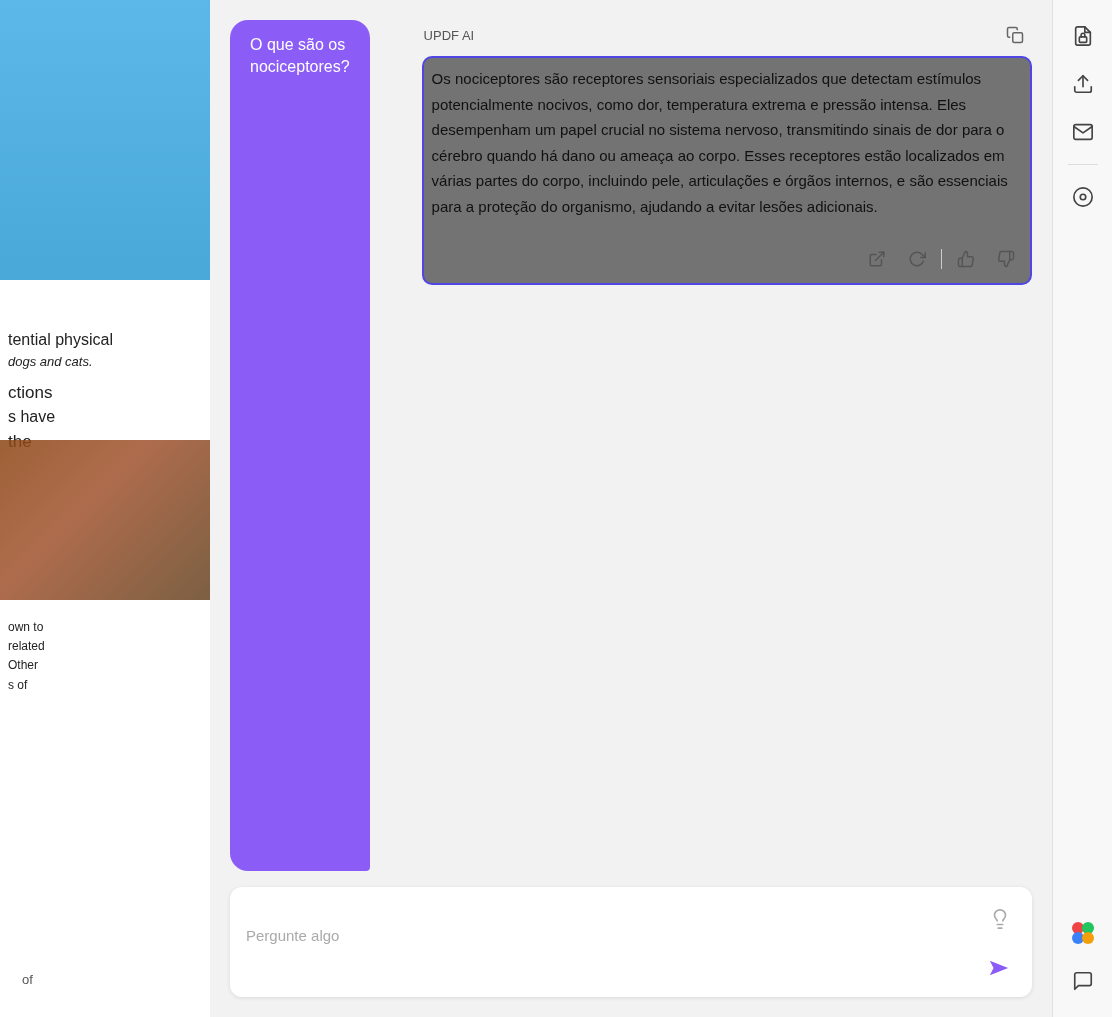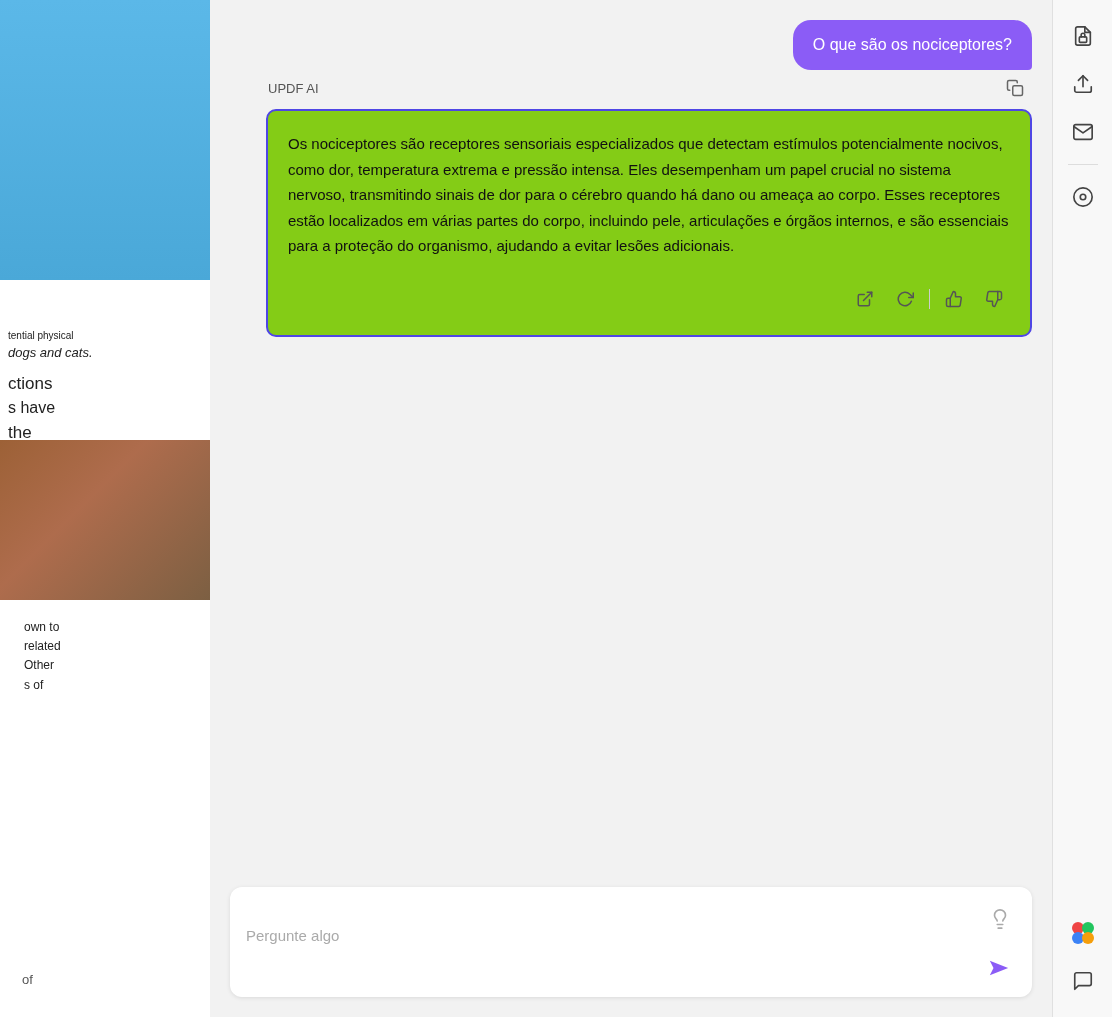--- a/index.html
+++ b/index.html
@@ -53,21 +53,21 @@
       left: 0;
       top: 440px;
       width: 100%;
       height: 160px;
       background: linear-gradient(135deg, #8b4513 0%, #a0522d 40%, #654321 100%);
       opacity: 0.85;
     }
 
     .pdf-bottom-text {
       position: absolute;
-      left: 16px;
+      left: 0;
       top: 610px;
       width: 100%;
       padding: 8px;
       font-size: 12px;
       color: #222;
       line-height: 1.6;
     }
 
     .pdf-page-indicator {
       position: absolute;
@@ -85,22 +85,22 @@
       flex-direction: column;
       height: 1017px;
       position: relative;
     }
 
     .chat-content {
       flex: 1;
       padding: 20px 20px 0 20px;
       overflow-y: auto;
       display: flex;
-      flex-direction: column;
-      gap: 3px;
+      flex-direction: row;
+      gap: 16px;
     }
 
     
     .user-message-wrapper {
       display: flex;
       justify-content: flex-end;
     }
 
     .user-message {
       background: #8b5cf6;
@@ -138,24 +138,24 @@
       height: 30px;
       display: flex;
       align-items: center;
       justify-content: center;
       cursor: pointer;
       border-radius: 4px;
       color: #666;
     }
 
     .ai-response-box {
-      background: #84cc16;
+      background: #737373;
       border: 2.5px solid #4f46e5;
       border-radius: 10px;
-      padding: 20px;
+      padding: 8px;
       font-size: 15px;
       color: #111;
       line-height: 1.7;
     }
 
     .ai-response-actions {
       display: flex;
       align-items: center;
       justify-content: flex-end;
       gap: 8px;
@@ -283,21 +283,21 @@
     
     svg { display: block; }
   </style>
 </head>
 <body>
 
 <div class="pdf-panel">
   <div class="pdf-panel-img">
     <div style="position:absolute;top:0;left:0;width:100%;height:280px;background:linear-gradient(180deg,#5bb8e8 0%,#4aa8d8 100%);"></div>
     <div class="pdf-text-block">
-      <div style="font-size:10px;color:#222;">tential physical</div>
+      <div style="font-size:16px;color:#222;">tential physical</div>
       <div style="font-size:13px;color:#222;font-style:italic;">dogs and cats.</div>
       <div style="font-size:17px;color:#222;margin-top:8px;">ctions</div>
       <div style="font-size:16px;color:#222;">s  have</div>
       <div style="font-size:17px;color:#222;"> the</div>
     </div>
     <div class="pdf-side-img"></div>
     <div class="pdf-bottom-text">
       <div>own to</div>
       <div>related</div>
       <div>Other</div>

